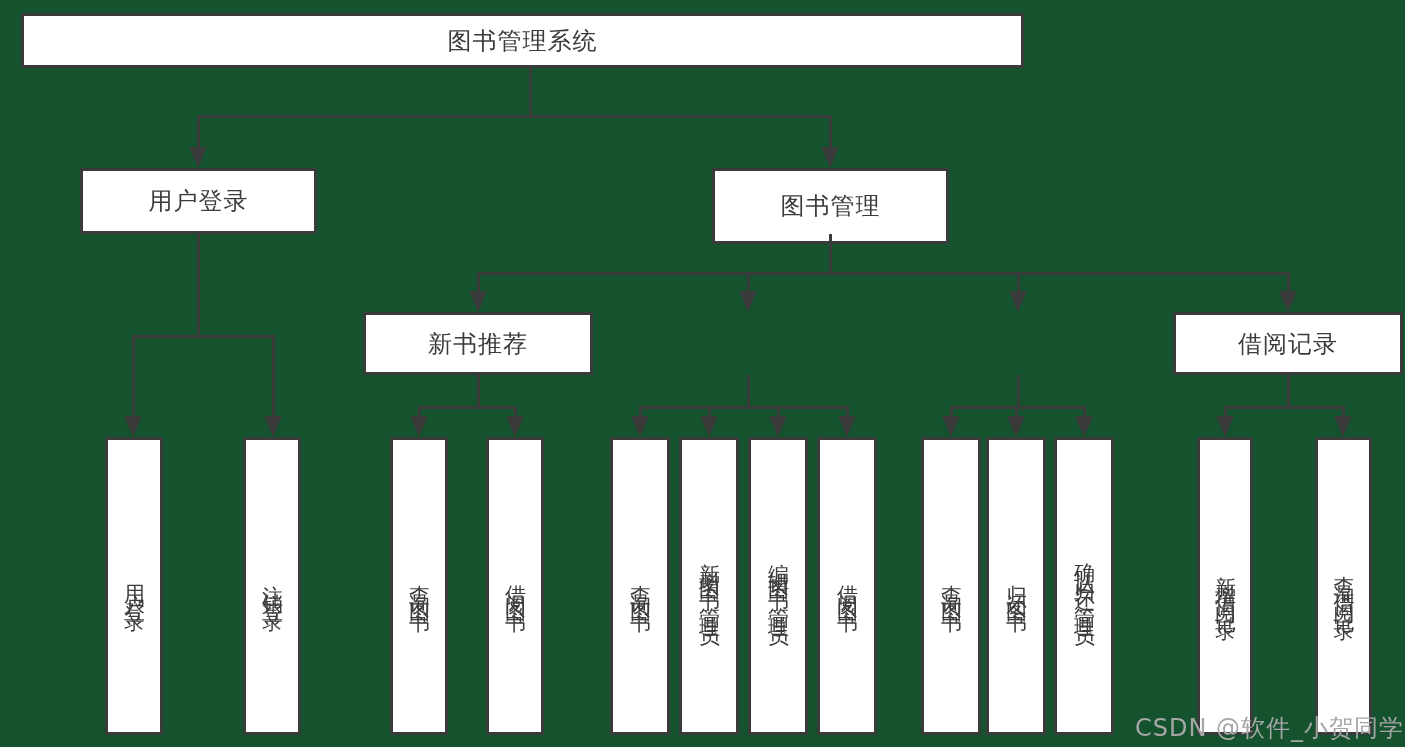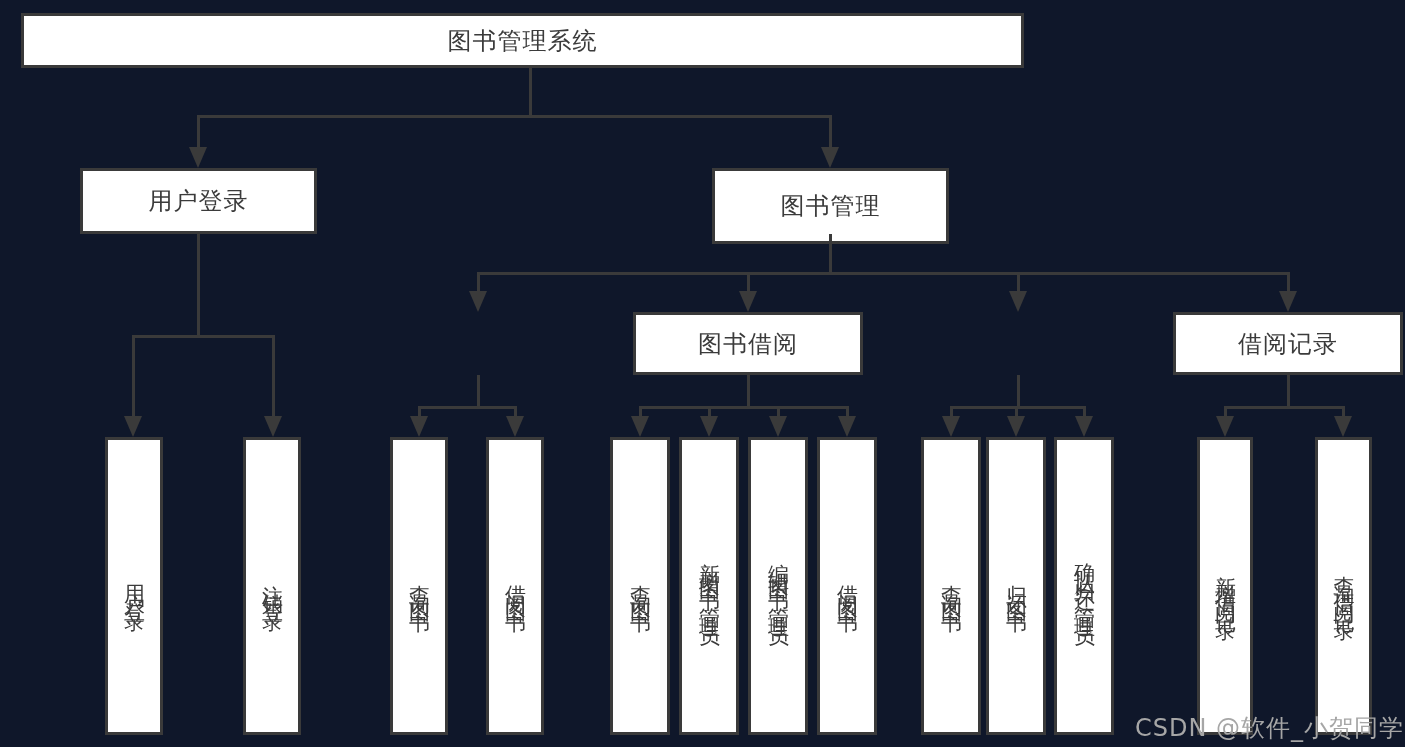--- a/index.html
+++ b/index.html
@@ -1,19 +1,19 @@
 <!DOCTYPE html>
 <html><head>
 <meta charset="utf-8">
 <style>
   html,body{margin:0;padding:0;background:#ffffff;}
   #canvas{
     position:relative;
     width:1405px;height:747px;
-    background:#0f172a;
+    background:#14532d;
     overflow:hidden;
     font-family:"DejaVu Sans","Liberation Sans",sans-serif;
     color:#3d3d3d;
   }
   .box{
     position:absolute;
     background:#ffffff;
     border:3px solid #3a3a3a;
     box-sizing:border-box;
     display:flex;
@@ -84,22 +84,22 @@
   <div class="arrow" style="left:133px;top:335px;height:102px"></div>
   <div class="arrow" style="left:273px;top:335px;height:102px"></div>
 
   <div class="vline" style="left:829px;top:234px;height:40px"></div>
   <div class="hline" style="left:477px;top:272px;width:813px"></div>
   <div class="arrow" style="left:478px;top:272px;height:40px"></div>
   <div class="arrow" style="left:748px;top:272px;height:40px"></div>
   <div class="arrow" style="left:1018px;top:272px;height:40px"></div>
   <div class="arrow" style="left:1288px;top:272px;height:40px"></div>
 
-  <div class="box h" style="left:633px;top:312px;width:230px;height:63px">
-    <span>图书借阅</span>
+  <div class="box h" style="left:363px;top:312px;width:230px;height:63px">
+    <span>新书推荐</span>
   </div>
   <div class="box h" style="left:1173px;top:312px;width:230px;height:63px">
     <span>借阅记录</span>
   </div>
 
   <div class="vline" style="left:477px;top:375px;height:33px"></div>
   <div class="vline" style="left:747px;top:375px;height:33px"></div>
   <div class="vline" style="left:1017px;top:375px;height:33px"></div>
   <div class="vline" style="left:1287px;top:375px;height:33px"></div>
 

